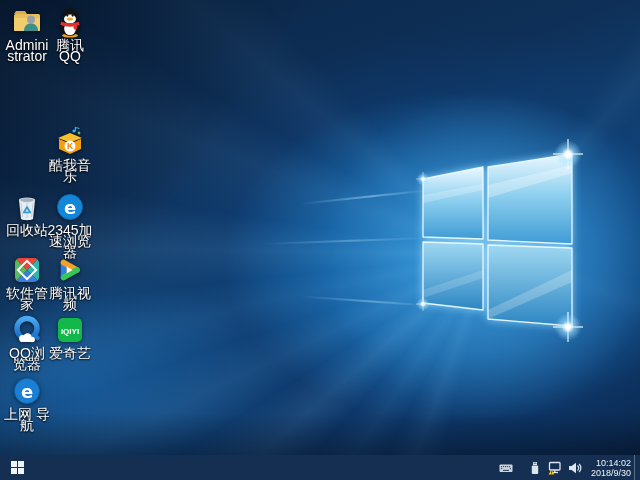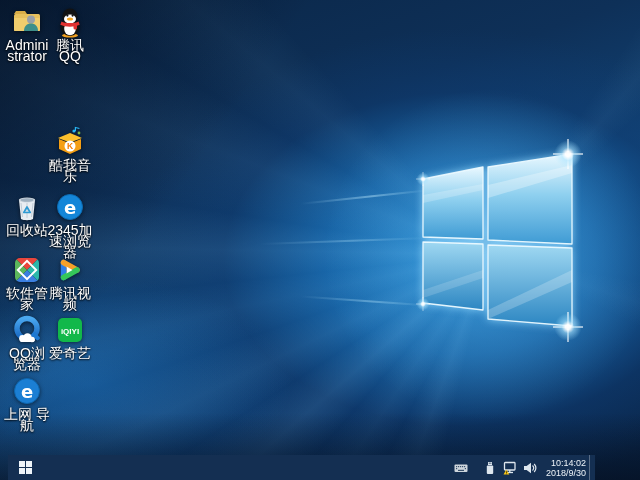--- a/index.html
+++ b/index.html
@@ -39,21 +39,21 @@
 
   
   .cell{position:absolute;width:48px;text-align:center;cursor:default;}
   .ico{display:block;width:32px;height:32px;margin:0 auto;
     filter:drop-shadow(0 1px 2px rgba(0,0,0,0.55));}
   .lbl{display:block;margin-top:2px;font-size:14px;line-height:11px;color:#fff;
     text-shadow:0 1px 2px rgba(0,0,0,0.95),0 0 2px rgba(0,0,0,0.75);}
   .break{word-break:break-all;}
 
   
-  .taskbar{position:absolute;left:8px;bottom:0;width:587px;height:25px;
+  .taskbar{position:absolute;left:0;bottom:0;width:640px;height:25px;
     background:#142f52;display:flex;align-items:center;z-index:5;}
   .start{width:34px;height:25px;display:flex;align-items:center;justify-content:center;}
   .winlogo{width:13px;height:13px;display:grid;grid-template-columns:6px 6px;grid-template-rows:6px 6px;gap:1px;}
   .winlogo span{background:#eef4f9;display:block;}
   .tray{margin-left:auto;display:flex;align-items:center;height:100%;}
   .trayicon{width:14px;height:14px;margin:0 3px;display:block;}
   .kb{margin-right:12px;}
   .clock{margin:0 3px 0 6px;text-align:right;font-size:9px;line-height:10px;color:#eef4f9;white-space:nowrap;}
   .showdesk{width:5px;height:100%;border-left:1px solid rgba(255,255,255,0.30);}
 </style>

